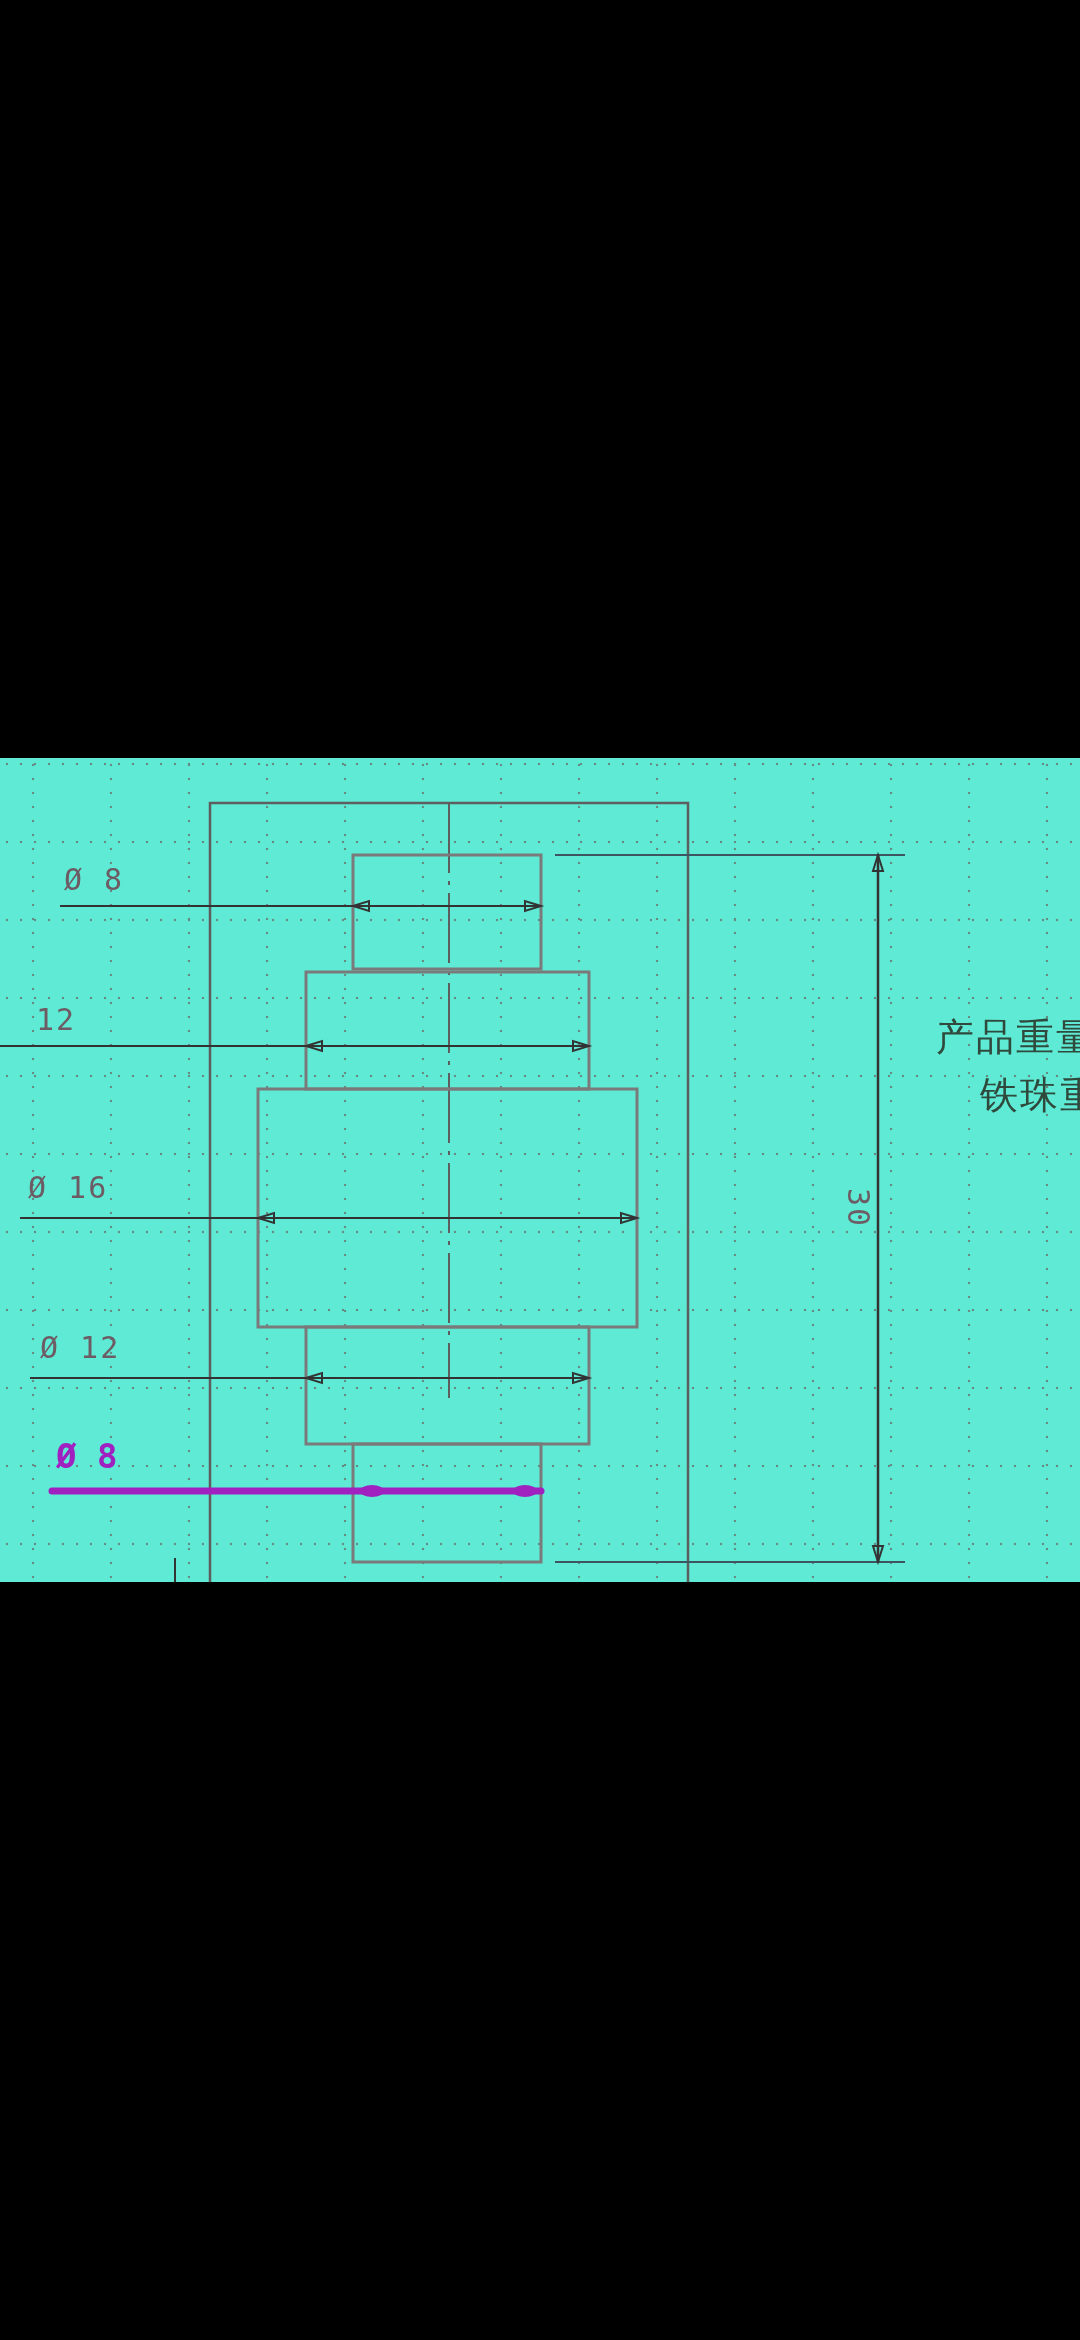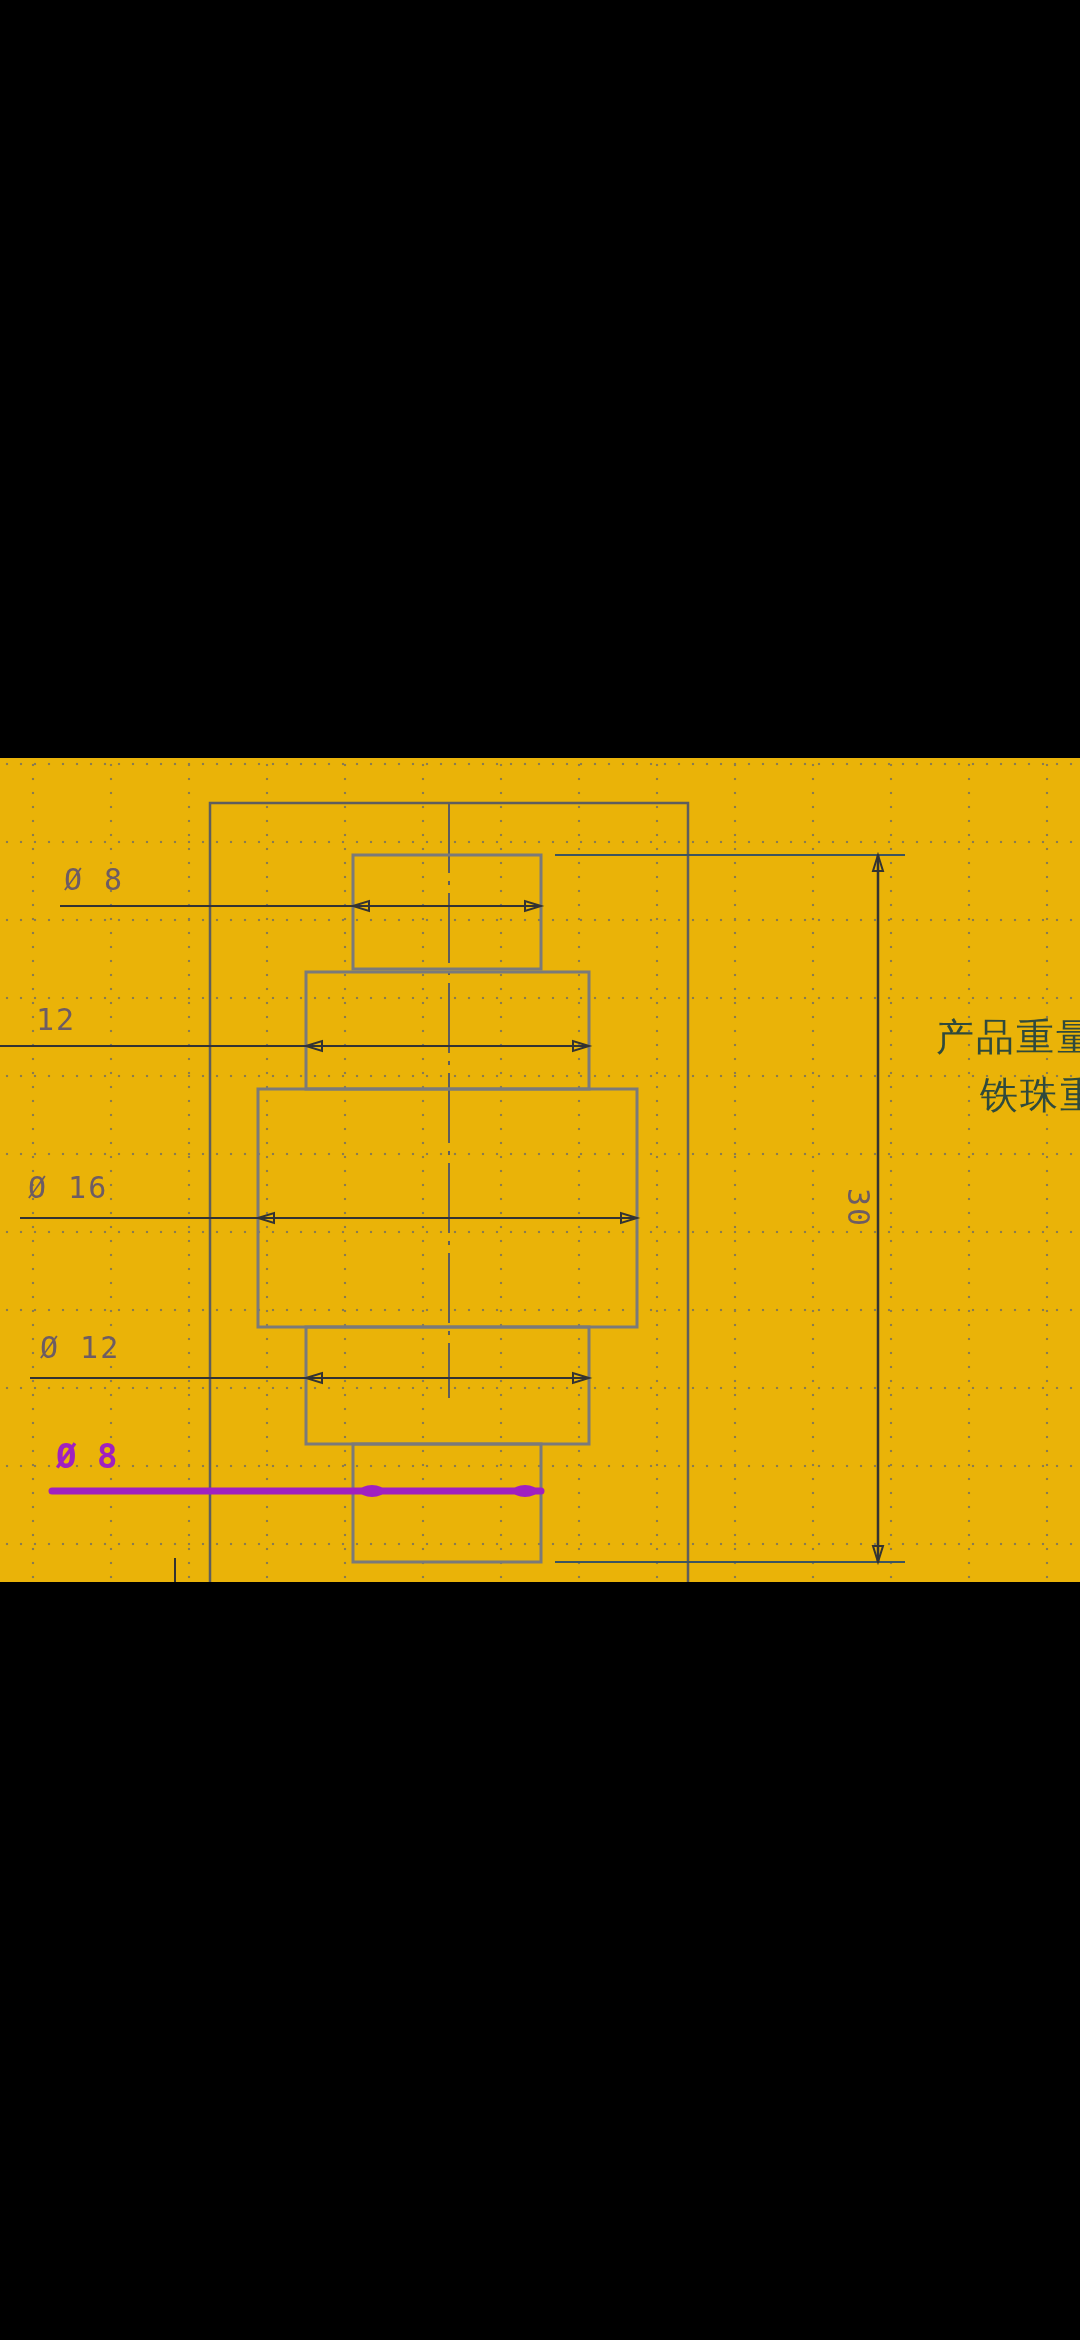--- a/index.html
+++ b/index.html
@@ -1,17 +1,17 @@
 <!DOCTYPE html>
 <html><head>
 <meta charset="utf-8">
 <style>
   html, body { margin:0; padding:0; background:#000; }
   body { width:1080px; height:2340px; position:relative; overflow:hidden; font-family:"Liberation Sans", sans-serif; }
-  .viewer { position:absolute; left:0; top:758px; width:1080px; height:824px; background:#eab308; overflow:hidden; }
+  .viewer { position:absolute; left:0; top:758px; width:1080px; height:824px; background:#5eead4; overflow:hidden; }
   .grid { position:absolute; inset:0;
     background-image:
       radial-gradient(circle, #6a6a6a 1.2px, transparent 1.6px),
       radial-gradient(circle, #6a6a6a 1.2px, transparent 1.6px);
     background-size: 78px 14px, 14px 78px;
     background-position: 72px 0, 0 45px;
     opacity:0.75; }
   svg.drawing { position:absolute; left:0; top:0; width:1080px; height:824px; }
   .dimtext { font-family:"DejaVu Sans Mono", monospace; font-size:30px; fill:#6d5c64; letter-spacing:2px; }
   .dimtext-hl { font-family:"DejaVu Sans Mono", monospace; font-size:34px; font-weight:bold; fill:#a020c0; }

